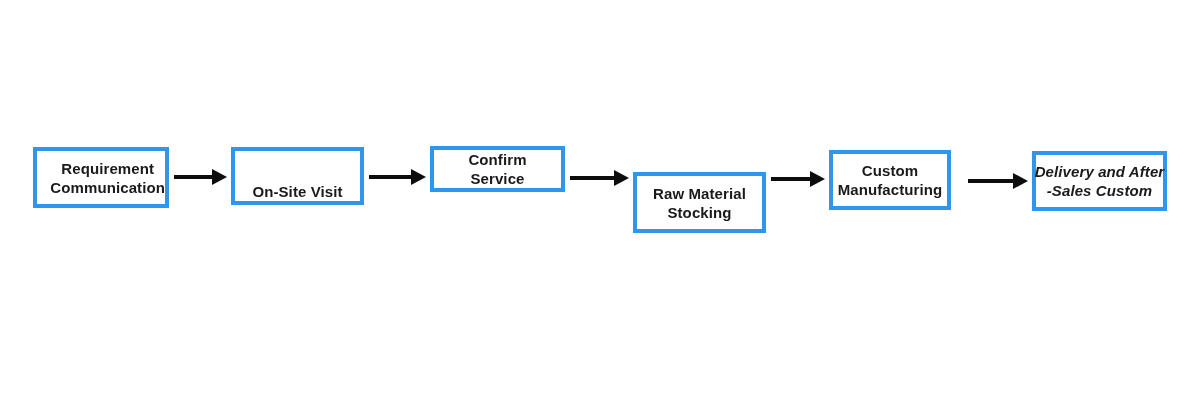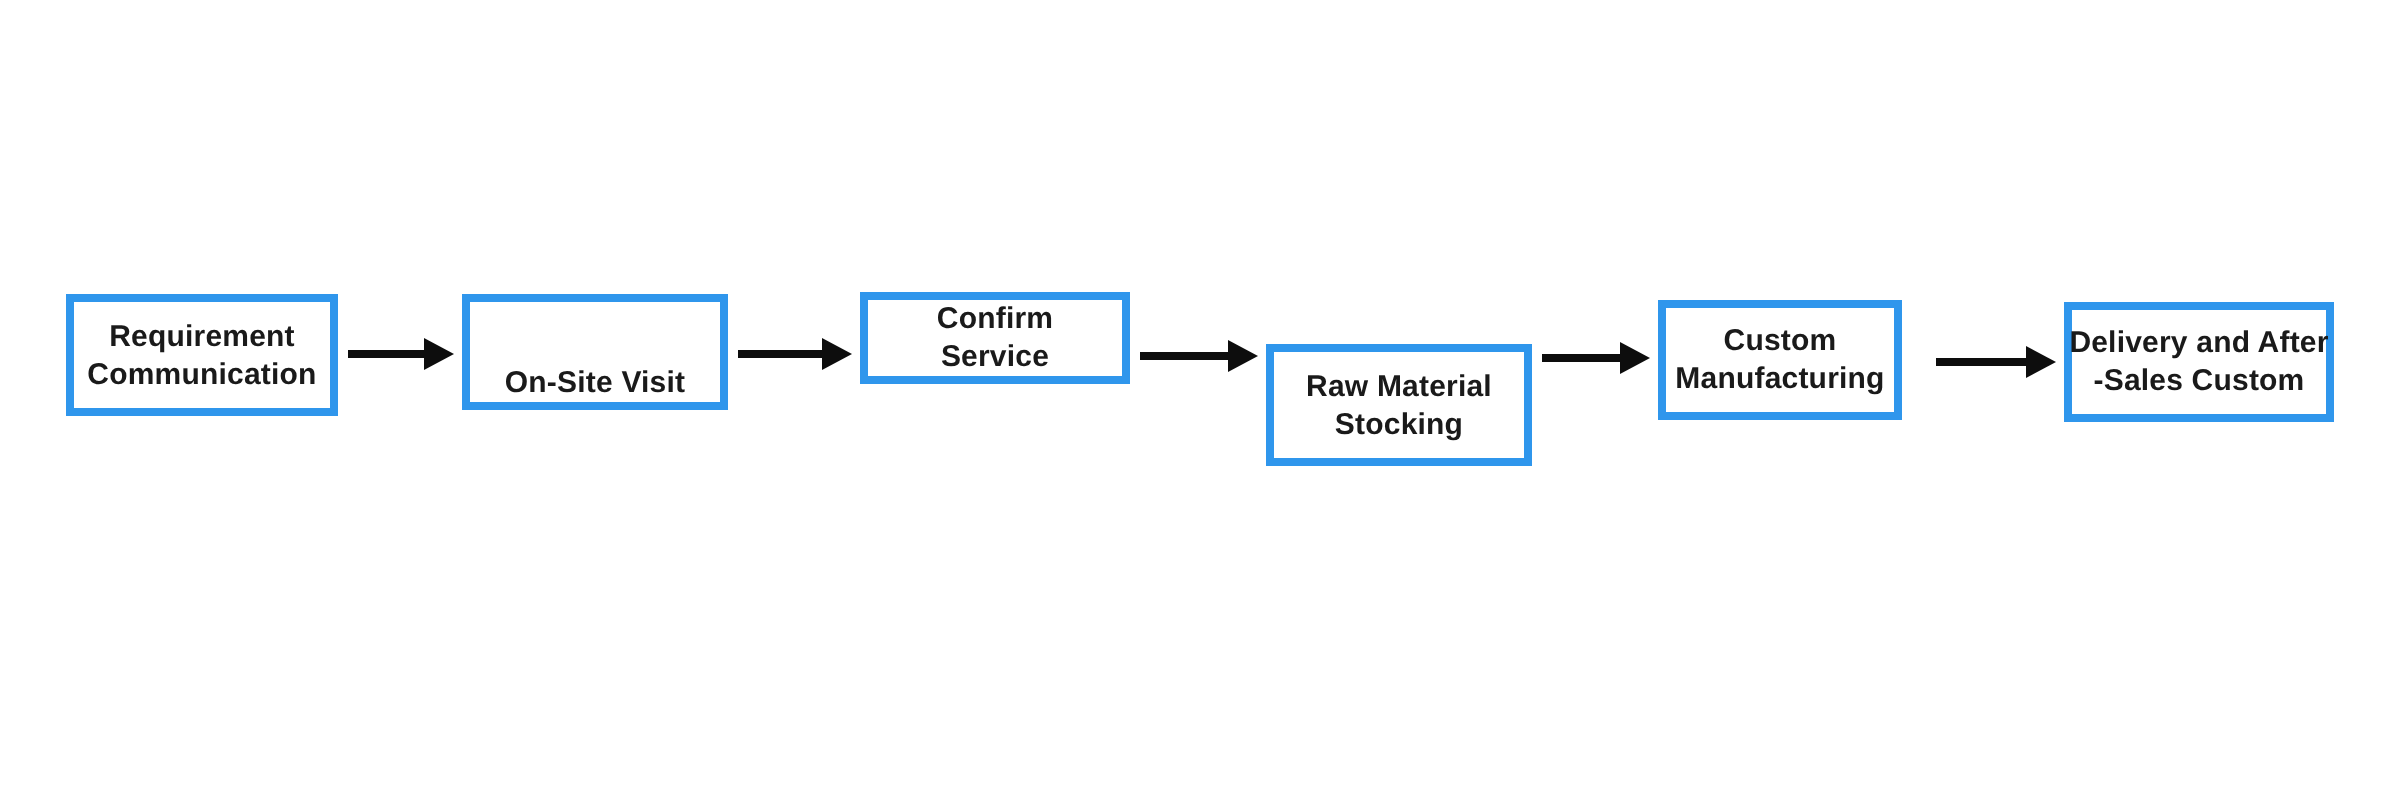--- a/index.html
+++ b/index.html
@@ -52,21 +52,21 @@
     height: 0;
     border-top: 8px solid transparent;
     border-bottom: 8px solid transparent;
     border-left: 15px solid #0D0D0D;
   }
 </style>
 </head>
 <body>
 
 <div class="canvas">
-    <div class="step" style="left: 33px; top: 147px; width: 136px; height: 61px;">
+    <div class="step" style="left: 33px; top: 147px; width: 136px; height: 61px; justify-content: flex-end;">
       <div class="step-label">
         <span class="line">Requirement</span>
         <span class="line">Communication</span>
       </div>
     </div>
     <div class="arrow" style="left: 174px; top: 168.75px; width: 53px;">
       <span class="shaft"></span>
       <span class="head"></span>
     </div>
     <div class="step" style="left: 231px; top: 147px; width: 133px; height: 58px; align-items: flex-end;">
@@ -101,19 +101,19 @@
     <div class="step" style="left: 829px; top: 150px; width: 122px; height: 60px;">
       <div class="step-label">
         <span class="line">Custom</span>
         <span class="line">Manufacturing</span>
       </div>
     </div>
     <div class="arrow" style="left: 968px; top: 172.5px; width: 60px;">
       <span class="shaft"></span>
       <span class="head"></span>
     </div>
-    <div class="step" style="left: 1032px; top: 151px; width: 135px; height: 60px;">
+    <div class="step" style="left: 1032px; top: 151px; width: 135px; height: 60px; font-style: italic;">
       <div class="step-label">
         <span class="line">Delivery and After</span>
         <span class="line">-Sales Custom</span>
       </div>
     </div>
   </div>
 
 </body></html>

